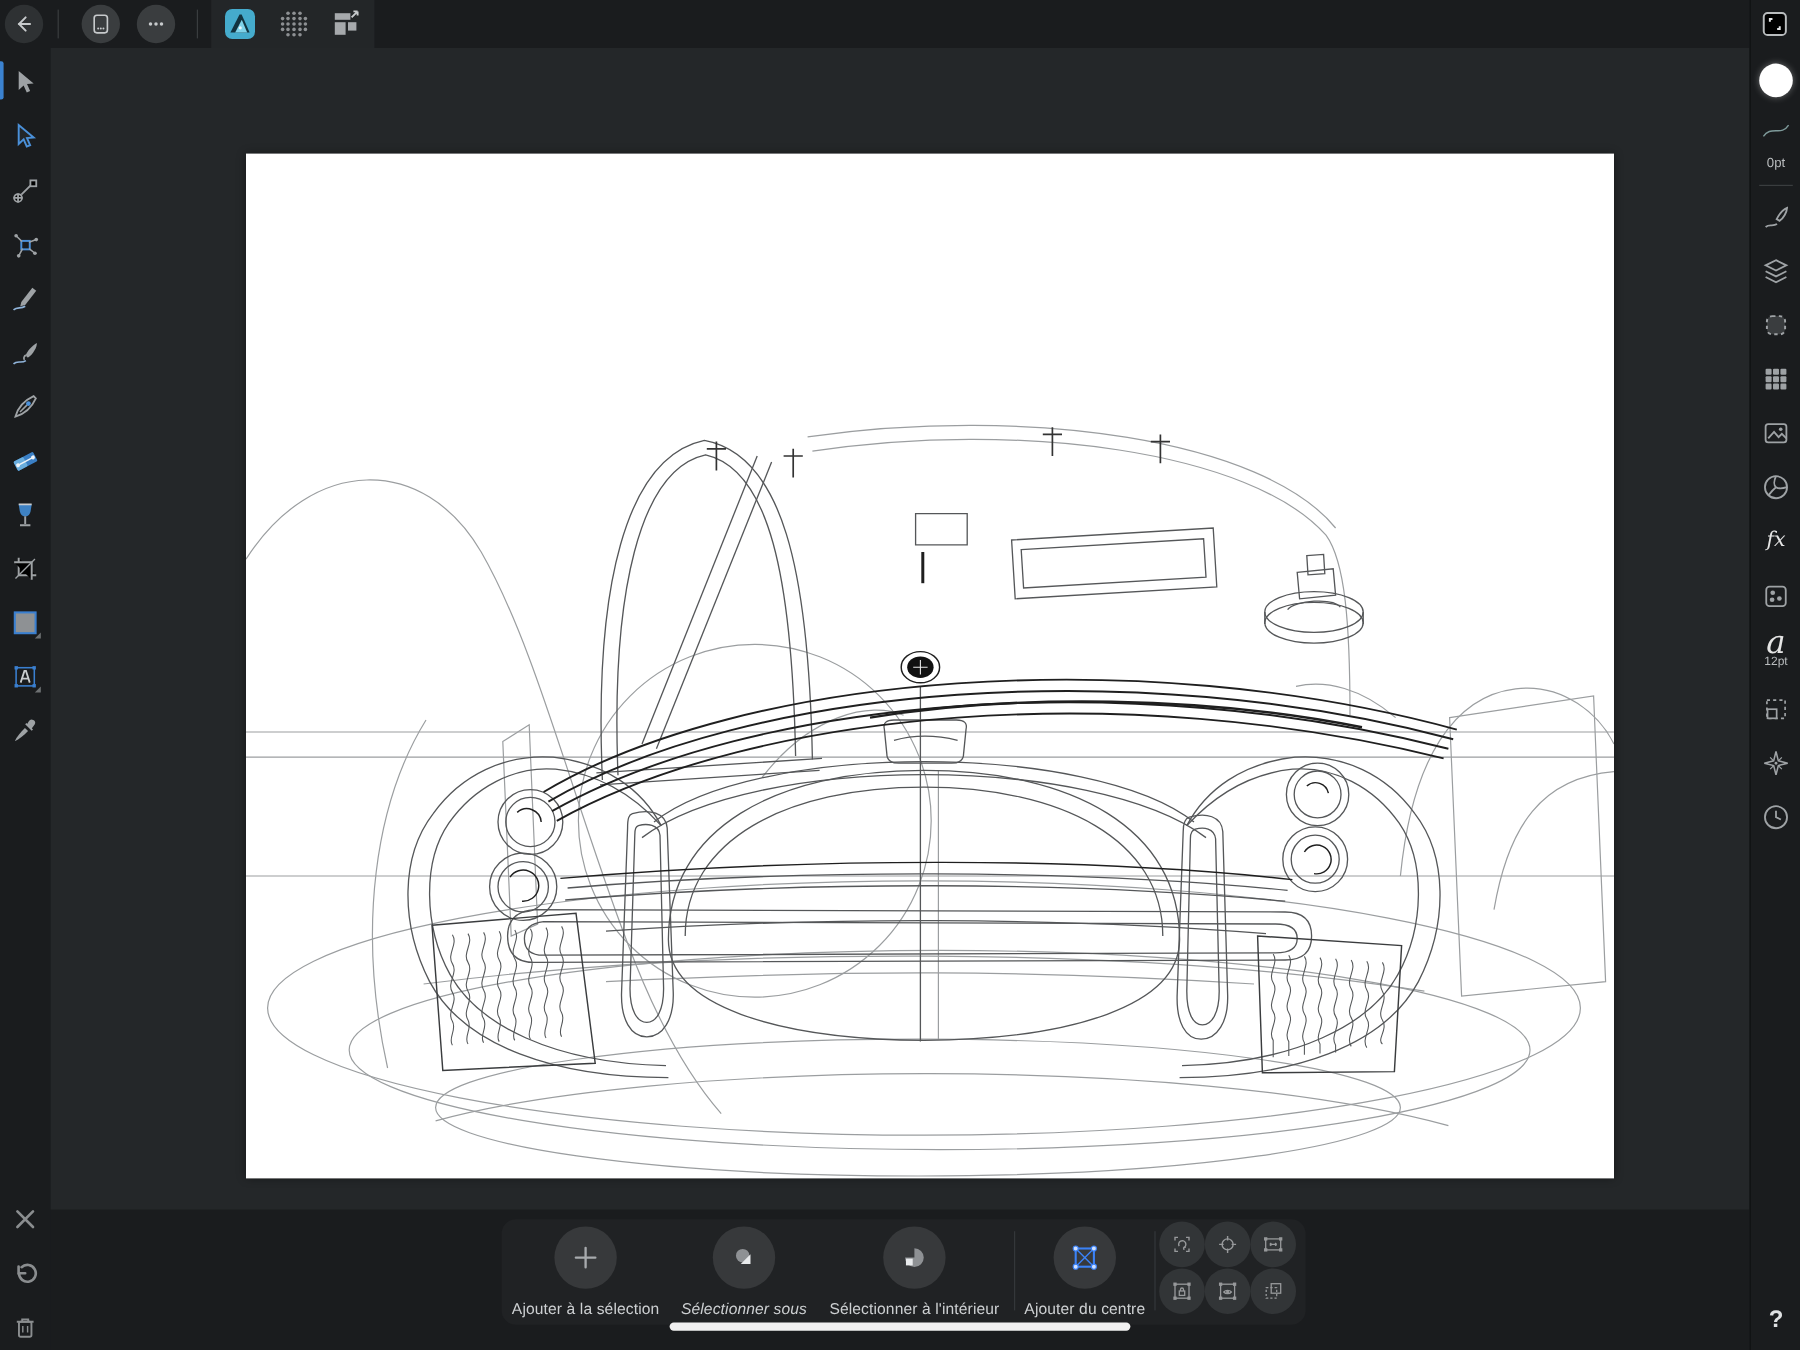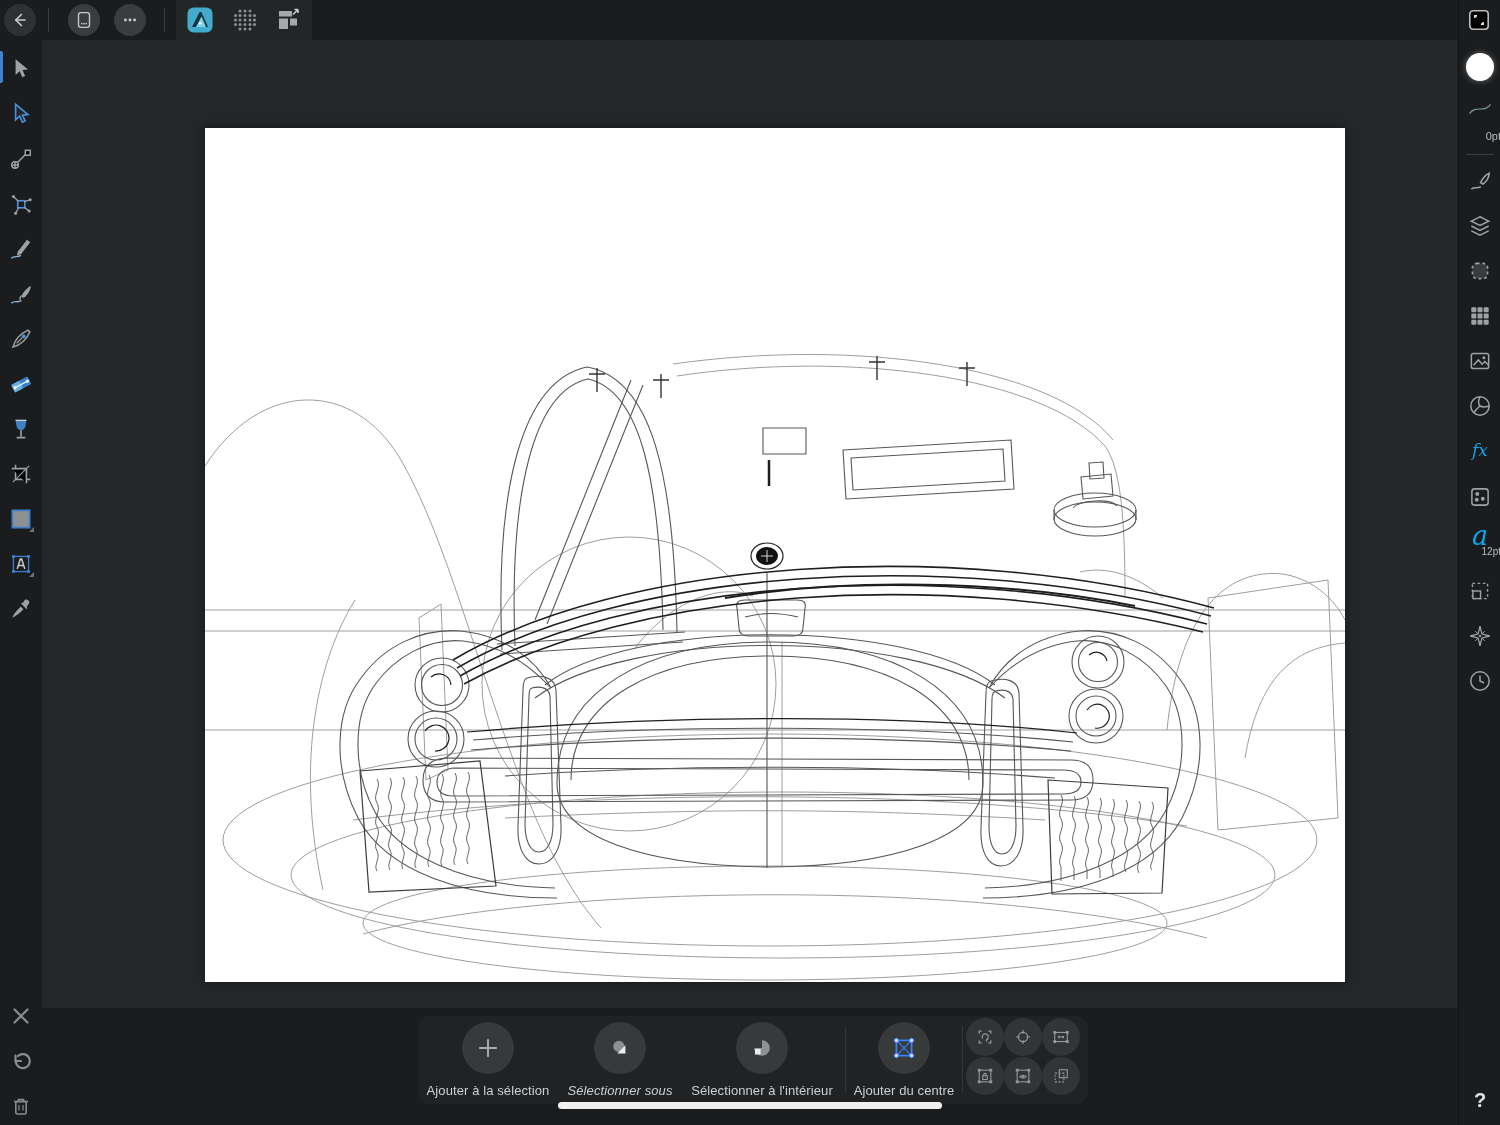--- a/index.html
+++ b/index.html
@@ -14,26 +14,26 @@
   #artboard{left:205px;top:128px;width:1140px;height:854px;background:#ffffff;box-shadow:0 0 8px rgba(0,0,0,.45);}
   
   .circle-btn{border-radius:50%;background:#3a3d3f;display:flex;align-items:center;justify-content:center;}
   .flat-btn{display:flex;align-items:center;justify-content:center;}
   .vsep{width:1px;background:#3a3d3f;}
   .tool{width:32px;height:32px;display:flex;align-items:center;justify-content:center;color:#a6a9ac;}
   .rtool{width:28px;height:28px;display:flex;align-items:center;justify-content:center;color:#9ea2a5;}
   .qbtn{width:38px;height:38px;border-radius:50%;background:#323537;display:flex;align-items:center;justify-content:center;color:#97999b;}
   .bigbtn{width:52px;height:52px;border-radius:50%;background:#37393b;display:flex;align-items:center;justify-content:center;color:#a7aaad;}
   .btn-label{width:160px;text-align:center;font-size:13px;color:#cdd0d2;letter-spacing:.1px;}
-  .side-label{width:42px;text-align:right;font-size:11px;color:#b9bcbe;}
+  .side-label{width:42px;text-align:center;font-size:11px;color:#b9bcbe;}
   #bottom-pill{left:418px;top:1016px;width:670px;height:88px;border-radius:12px;background:#202224;}
   #home-indicator{left:558px;top:1102px;width:384px;height:7px;border-radius:4px;background:#f1f1f1;}
   .flyout{position:absolute;right:3px;bottom:3px;width:0;height:0;border-left:5px solid transparent;border-bottom:5px solid #6e7173;}
   .sel-bar{left:0;top:51px;width:3px;height:32px;background:#3b82d0;border-radius:0 2px 2px 0;}
-  .italic-glyph{font-family:"DejaVu Serif",serif;font-style:italic;color:#0ea5e9;}
+  .italic-glyph{font-family:"DejaVu Serif",serif;font-style:italic;color:#e5e5e5;}
   svg{display:block;}
 </style>
 </head>
 <body>
 
 <div id="app">
 
   <div id="topbar" class="abs">
     <div class="abs circle-btn" style="left:4px;top:4px;width:32px;height:32px;background:#2e3133;">
       <svg width="22" height="22" viewBox="0 0 24 24" fill="none" stroke="#c7cacc" stroke-width="1.8" stroke-linecap="round">

